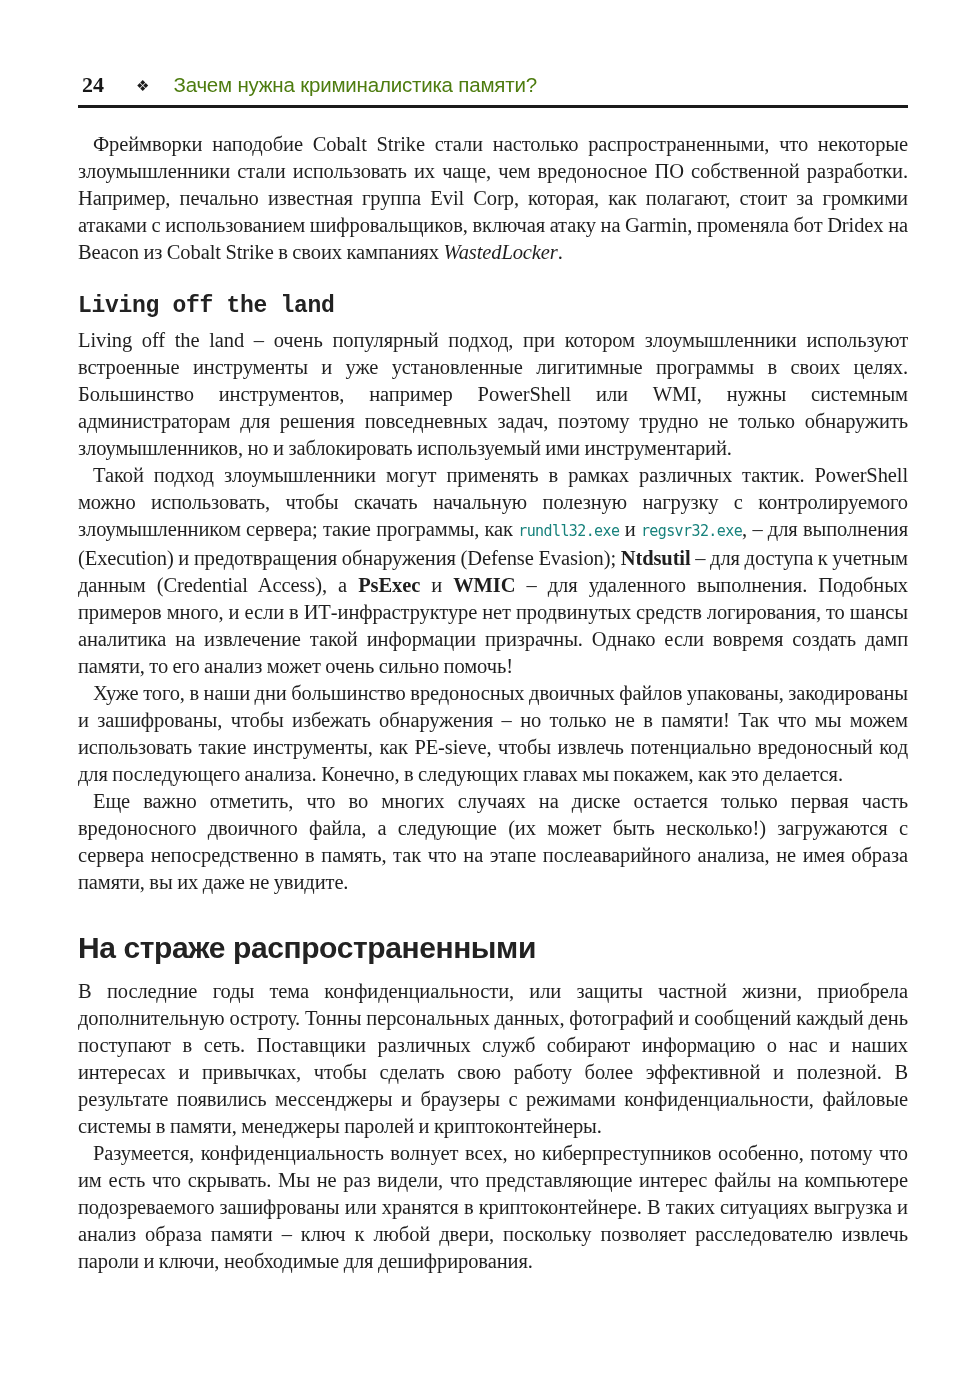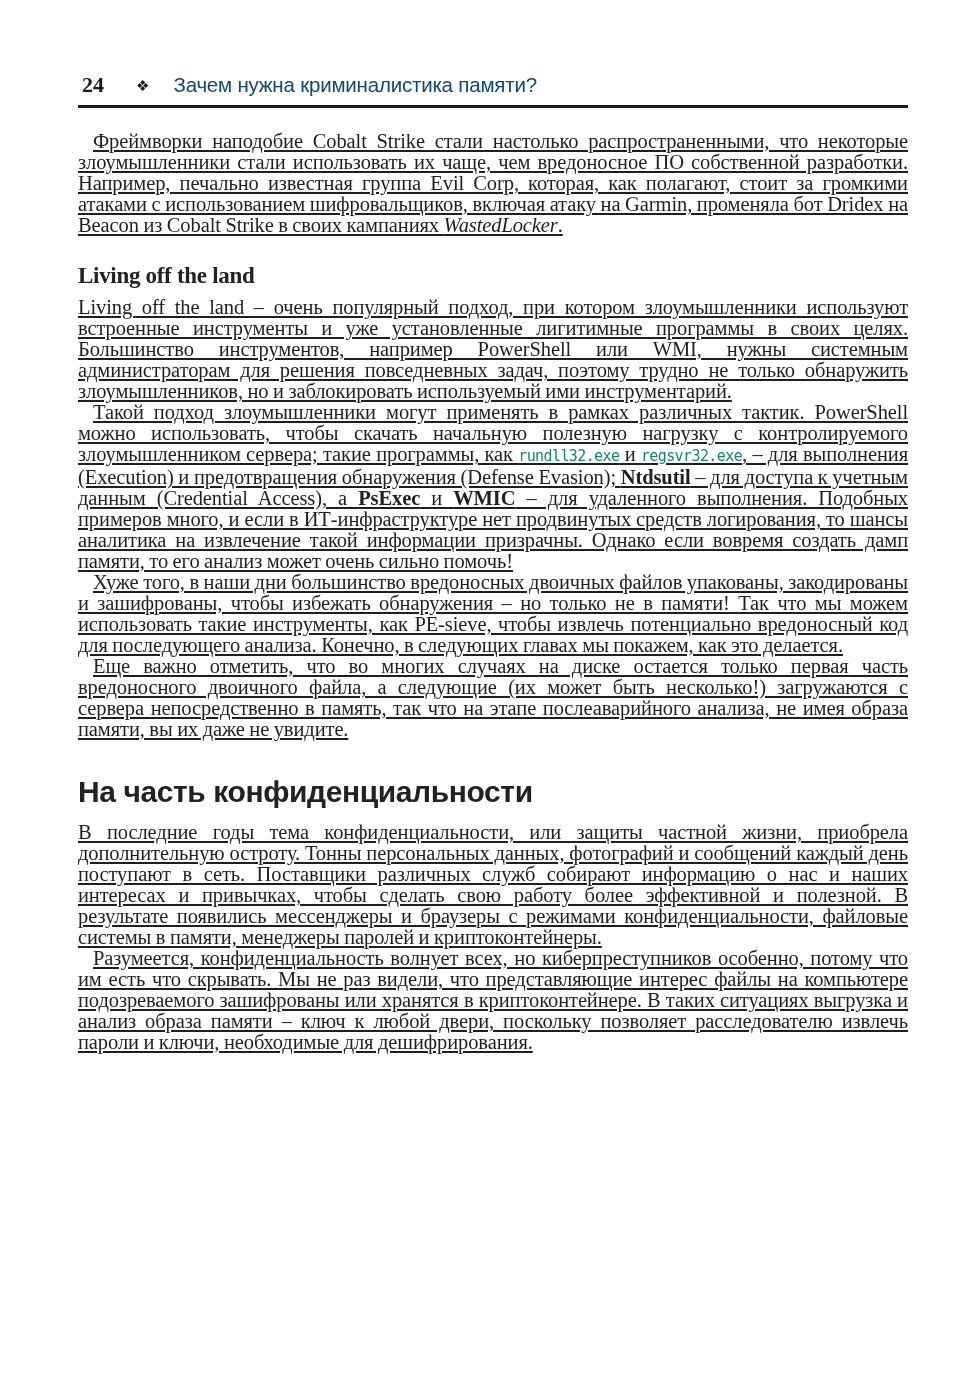--- a/index.html
+++ b/index.html
@@ -37,45 +37,44 @@
     font-size: 15px;
     margin-left: 32px;
     color: #1b1b1b;
     position: relative;
     top: -1px;
   }
   .head-title {
     font-family: "Liberation Sans", sans-serif;
     font-size: 20.5px;
     margin-left: 24px;
-    color: #0c4a6e;
+    color: #4d7c0f;
     letter-spacing: -0.2px;
   }
   
   .para {
     margin: 0;
     font-size: 20.5px;
-    line-height: 21px;
+    line-height: 27px;
     text-align: justify;
     letter-spacing: -0.1px;
     word-spacing: -0.5px;
     color: #1f1f1f;
-    text-decoration: underline;
   }
   .para.indent { text-indent: 15px; }
   .seg-it { font-style: italic; }
   .seg-bd { font-weight: bold; }
   .seg-code {
     font-family: "DejaVu Sans Mono", monospace;
     font-size: 15px;
     color: var(--code-teal, #17827c);
     letter-spacing: -0.6px;
   }
   .subheading {
-    font-family: Liberation Serif, serif;
+    font-family: Liberation Mono, monospace;
     font-weight: bold;
     font-size: 23px;
     color: #222222;
     margin: 27px 0 8px 0;
     letter-spacing: -0.3px;
   }
   .section-heading {
     font-family: "Liberation Sans", sans-serif;
     font-weight: bold;
     font-size: 30px;
@@ -95,18 +94,18 @@
     <span class="head-title">Зачем нужна криминалистика памяти?</span>
   </div>
 
   <main>
       <p class="para indent"><span>Фреймворки наподобие Cobalt Strike стали настолько распространенными, что некоторые злоумышленники стали использовать их чаще, чем вредоносное ПО собственной разработки. Например, печально известная группа Evil Corp, которая, как полагают, стоит за громкими атаками с использованием шифровальщиков, включая атаку на Garmin, променяла бот Dridex на Beacon из Cobalt Strike в своих кампаниях </span><span class="seg-it">WastedLocker</span><span>.</span></p>
       <h2 class="subheading">Living off the land</h2>
       <p class="para"><span>Living off the land – очень популярный подход, при котором злоумышленники используют встроенные инструменты и уже установленные лигитимные программы в своих целях. Большинство инструментов, например PowerShell или WMI, нужны системным администраторам для решения повседневных задач, поэтому трудно не только обнаружить злоумышленников, но и заблокировать используемый ими инструментарий.</span></p>
       <p class="para indent"><span>Такой подход злоумышленники могут применять в рамках различных тактик. PowerShell можно использовать, чтобы скачать начальную полезную нагрузку с контролируемого злоумышленником сервера; такие программы, как </span><span class="seg-code">rundll32.exe</span><span> и </span><span class="seg-code">regsvr32.exe</span><span>, – для выполнения (Execution) и предотвращения обнаружения (Defense Evasion); </span><span class="seg-bd">Ntdsutil</span><span> – для доступа к учетным данным (Credential Access), а </span><span class="seg-bd">PsExec</span><span> и </span><span class="seg-bd">WMIC</span><span> – для удаленного выполнения. Подобных примеров много, и если в ИТ-инфраструктуре нет продвинутых средств логирования, то шансы аналитика на извлечение такой информации призрачны. Однако если вовремя создать дамп памяти, то его анализ может очень сильно помочь!</span></p>
       <p class="para indent"><span>Хуже того, в наши дни большинство вредоносных двоичных файлов упакованы, закодированы и зашифрованы, чтобы избежать обнаружения – но только не в памяти! Так что мы можем использовать такие инструменты, как PE-sieve, чтобы извлечь потенциально вредоносный код для последующего анализа. Конечно, в следующих главах мы покажем, как это делается.</span></p>
       <p class="para indent"><span>Еще важно отметить, что во многих случаях на диске остается только первая часть вредоносного двоичного файла, а следующие (их может быть несколько!) загружаются с сервера непосредственно в память, так что на этапе послеаварийного анализа, не имея образа памяти, вы их даже не увидите.</span></p>
-      <h1 class="section-heading">На часть конфиденциальности</h1>
+      <h1 class="section-heading">На страже распространенными</h1>
       <p class="para"><span>В последние годы тема конфиденциальности, или защиты частной жизни, приобрела дополнительную остроту. Тонны персональных данных, фотографий и сообщений каждый день поступают в сеть. Поставщики различных служб собирают информацию о нас и наших интересах и привычках, чтобы сделать свою работу более эффективной и полезной. В результате появились мессенджеры и браузеры с режимами конфиденциальности, файловые системы в памяти, менеджеры паролей и криптоконтейнеры.</span></p>
       <p class="para indent"><span>Разумеется, конфиденциальность волнует всех, но киберпреступников особенно, потому что им есть что скрывать. Мы не раз видели, что представляющие интерес файлы на компьютере подозреваемого зашифрованы или хранятся в криптоконтейнере. В таких ситуациях выгрузка и анализ образа памяти – ключ к любой двери, поскольку позволяет расследователю извлечь пароли и ключи, необходимые для дешифрирования.</span></p>
     </main>
 
 </div>
 
 </body></html>

